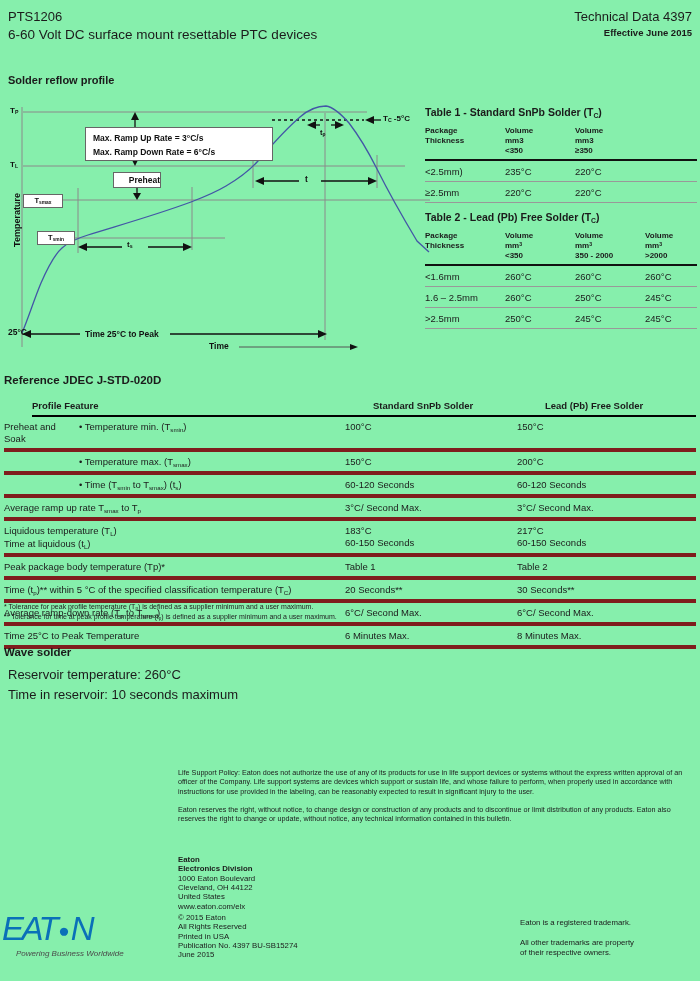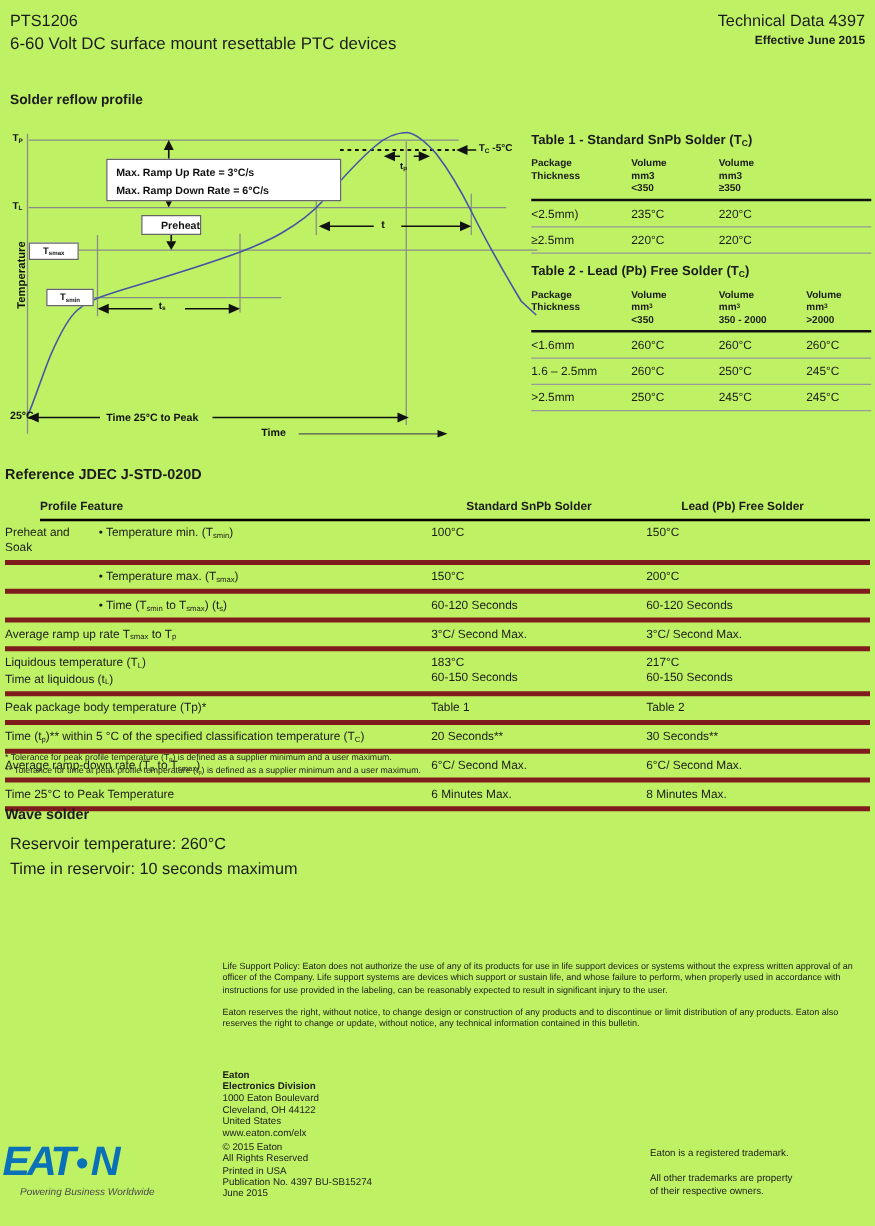--- a/index.html
+++ b/index.html
@@ -1,18 +1,18 @@
 <!DOCTYPE html>
 <html><head>
 <meta charset="utf-8">
 <style>
   * { margin:0; padding:0; box-sizing:border-box; }
   body { background:#fff; }
   .page {
-    position:relative; width:700px; height:981px; background:#bef264;
+    position:relative; width:700px; height:981px; background:#86efac;
     font-family:"Liberation Sans", sans-serif; color:#1b1b1b; overflow:hidden;
   }
   sub { font-size:0.65em; vertical-align:-0.25em; }
   sup { font-size:0.65em; vertical-align:0.35em; }
 
   
   .hdr-left { position:absolute; left:8px; top:9px; }
   .hdr-product { font-size:13px; }
   .hdr-subtitle { font-size:13.5px; margin-top:3px; }
   .hdr-right { position:absolute; right:8px; top:9px; text-align:right; }
@@ -64,21 +64,21 @@
   
   .policy { position:absolute; left:178px; top:768px; width:514px; font-size:7.2px; line-height:1.3; }
   .policy p + p { margin-top:9px; }
   .addr { position:absolute; left:178px; top:855px; font-size:7.8px; line-height:1.2; }
   .addr .b { font-weight:bold; }
   .copyright { position:absolute; left:178px; top:913px; font-size:7.8px; line-height:1.2; }
   .tmarks { position:absolute; left:520px; top:918px; font-size:7.8px; line-height:1.2; }
   .tmarks div + div { margin-top:11px; }
 
   .logo { position:absolute; left:2px; top:912px; }
-  .logo-word { color:#0a70b8; font-weight:700; font-style:italic; font-size:33px;
+  .logo-word { color:#0a70b8; font-weight:400; font-style:italic; font-size:33px;
                letter-spacing:-2.5px; line-height:1; display:flex; align-items:center; }
   .logo-dot { font-size:19px; margin:3px 1px 0 2px; letter-spacing:0; }
   .logo-tagline { margin:4px 0 0 14px; font-style:italic; font-size:8px; color:#4a4a4a; }
 </style>
 </head>
 <body>
 
 <div class="page">
 
   <div class="hdr-left">

